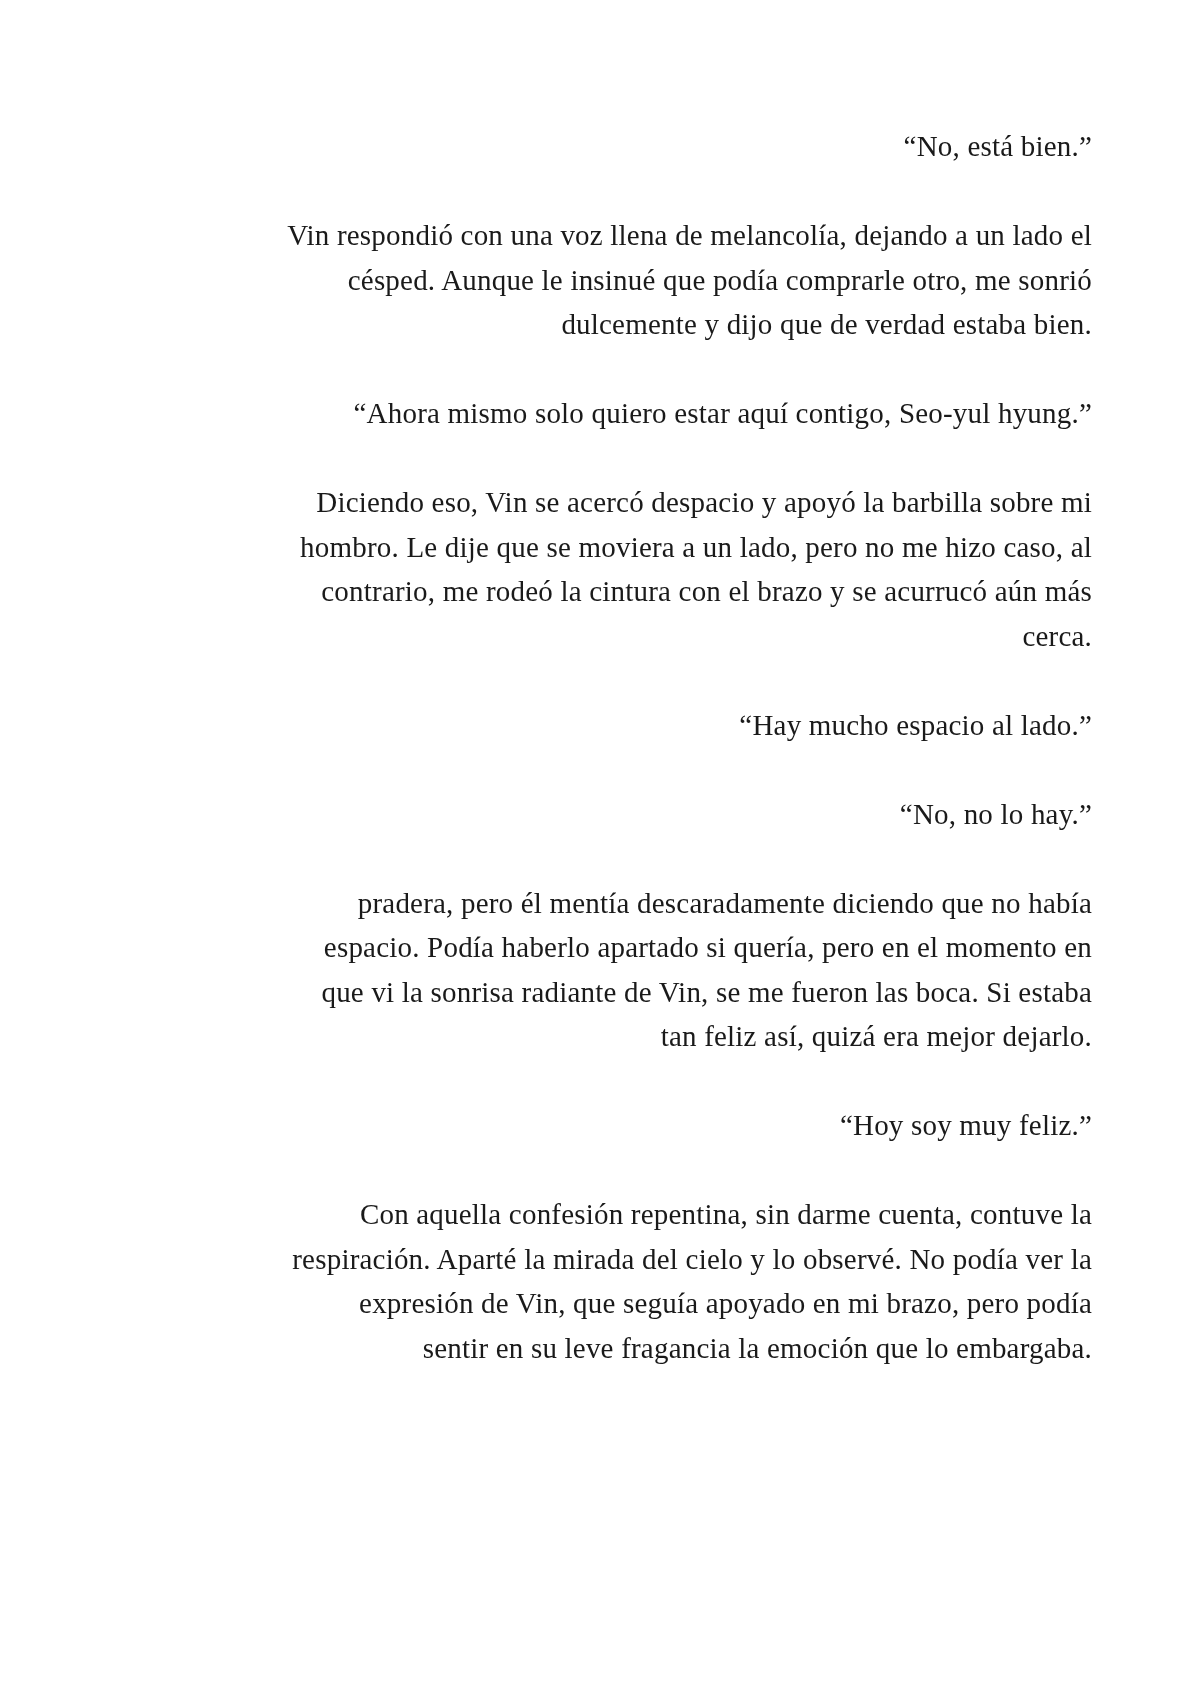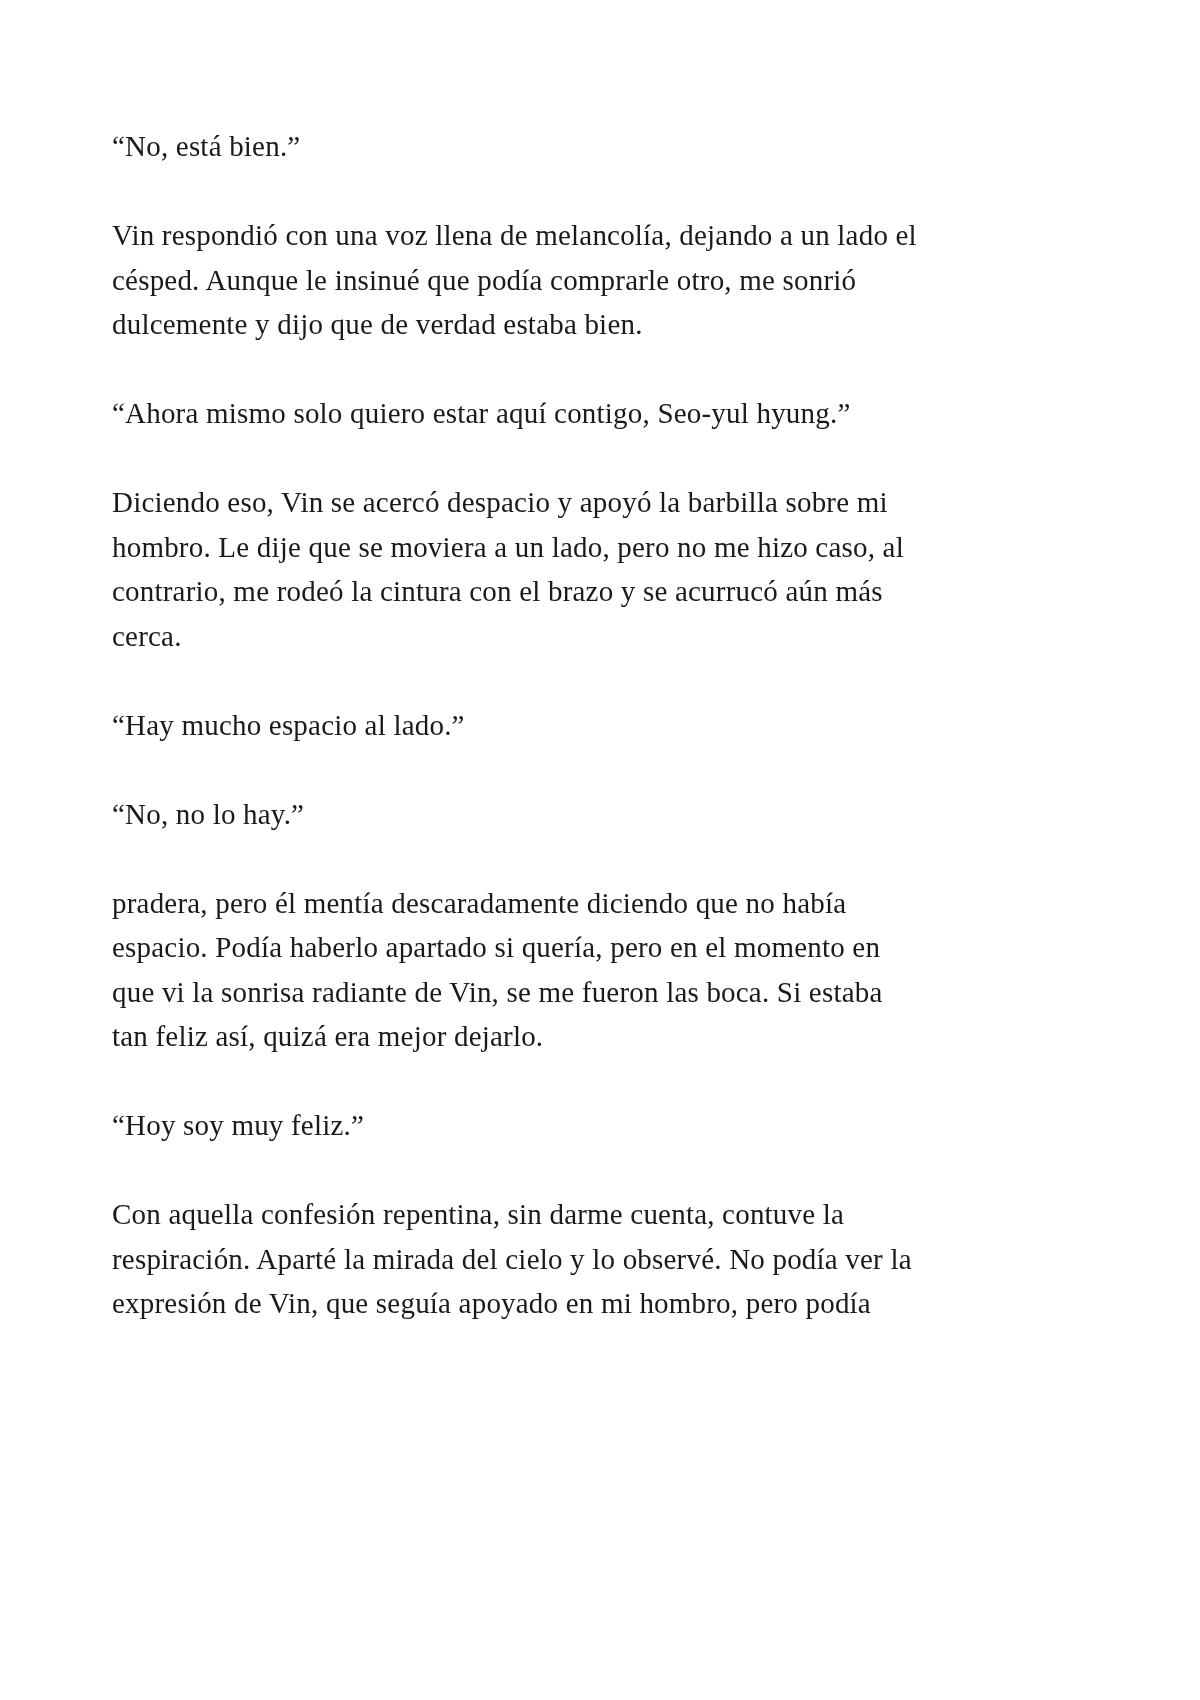--- a/index.html
+++ b/index.html
@@ -23,20 +23,21 @@
       color: #1a1a1a;
       line-height: 44.5px;
       letter-spacing: 0.2px;
     }
     .para {
       margin: 0 0 44.5px 0;
     }
     .line {
       display: block;
       white-space: nowrap;
+      text-align: right;
     }
   </style>
 </head>
 <body>
 
 <div class="page">
 
   <p class="para">
     <span class="line">“No, está bien.”</span>
   </p>
@@ -73,16 +74,17 @@
     <span class="line">tan feliz así, quizá era mejor dejarlo.</span>
   </p>
 
   <p class="para">
     <span class="line">“Hoy soy muy feliz.”</span>
   </p>
 
   <p class="para">
     <span class="line">Con aquella confesión repentina, sin darme cuenta, contuve la</span>
     <span class="line">respiración. Aparté la mirada del cielo y lo observé. No podía ver la</span>
-    <span class="line">expresión de Vin, que seguía apoyado en mi hombro, pero podía</span>
+    <span class="line">expresión de Vin, que seguía apoyado en mi brazo, pero podía</span>
+    <span class="line">sentir en su leve fragancia la emoción que lo embargaba.</span>
   </p>
 
 </div>
 
 </body></html>

